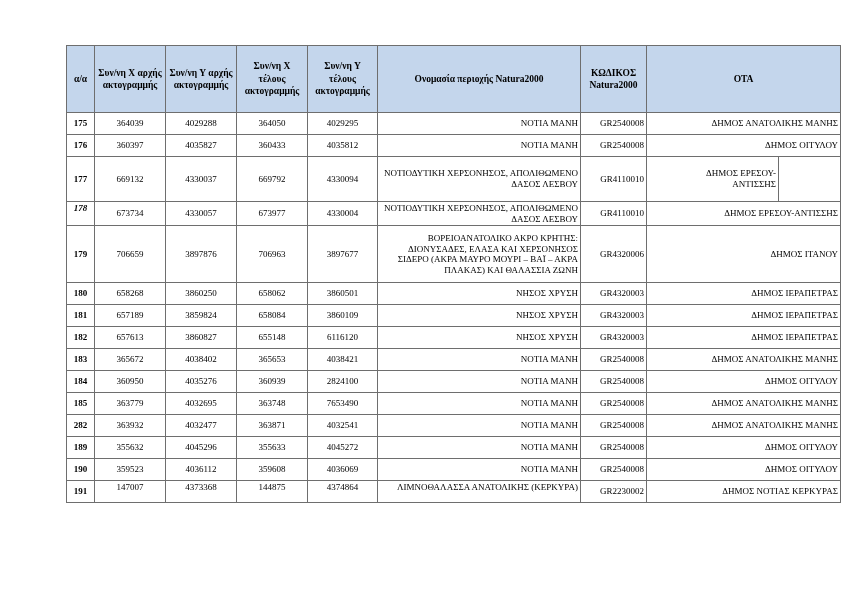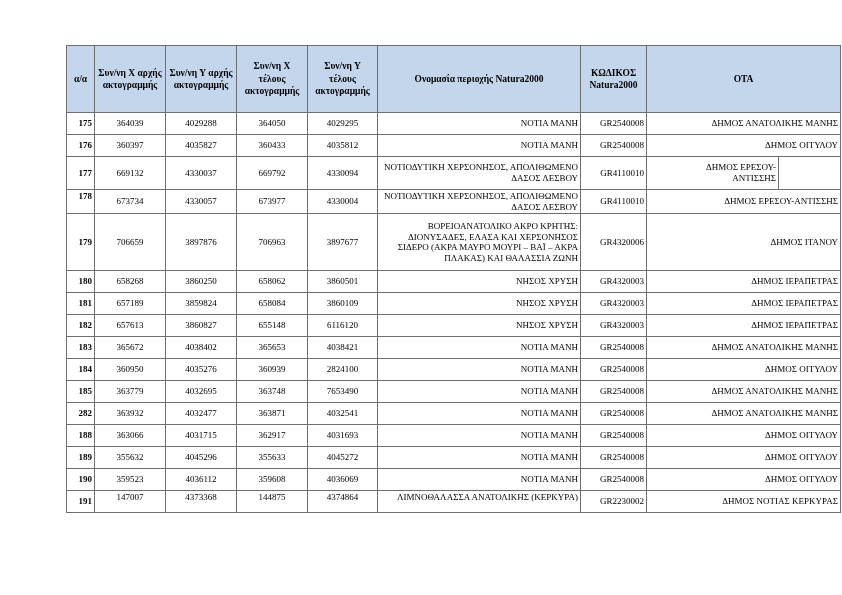--- a/index.html
+++ b/index.html
@@ -37,43 +37,43 @@
     background: #c4d6ec;
     font-weight: bold;
     font-size: 9.5px;
     line-height: 1.3;
     text-align: center;
     vertical-align: middle;
     padding: 2px 2px;
   }
   thead tr { height: 67px; }
   tbody tr { height: 22px; }
-  tbody tr[data-row="177"] { height: 33px; }
+  tbody tr[data-row="177"] { height: 45px; }
   tbody tr[data-row="178"] { height: 23px; }
   tbody tr[data-row="179"] { height: 57px; }
   table.natura td {
     font-size: 9px;
     line-height: 1.18;
     vertical-align: middle;
     padding: 1px 2px;
   }
   td.c-aa {
-    text-align: right;
+    text-align: center;
     font-weight: bold;
   }
   td.c-num { text-align: center; }
   td.c-code { text-align: right; }
   td.c-name, td.c-ota {
     text-align: right;
     padding: 1px 4px;
     white-space: pre-line;
   }
   td.c-ota-extra { background: #ffffff; }
   
-  tbody tr[data-row="178"] td.c-aa { vertical-align: top; }
+  tbody tr[data-row="178"] td.c-aa { vertical-align: top; font-style: italic; }
   tbody tr[data-row="178"] td.c-name { vertical-align: top; }
   tbody tr[data-row="191"] td.c-num,
   tbody tr[data-row="191"] td.c-name { vertical-align: top; }
 </style>
 </head>
 <body>
 
 <div class="page">
   <div class="table-wrap">
     <table class="natura">
@@ -216,30 +216,20 @@
           <tr data-row="186">
             <td class="c-aa">282</td>
             <td class="c-num">363932</td>
             <td class="c-num">4032477</td>
             <td class="c-num">363871</td>
             <td class="c-num">4032541</td>
             <td class="c-name">ΝΟΤΙΑ ΜΑΝΗ</td>
             <td class="c-code">GR2540008</td>
             <td class="c-ota" colspan="2">ΔΗΜΟΣ ΑΝΑΤΟΛΙΚΗΣ ΜΑΝΗΣ</td>
           </tr>
-          <tr data-row="188">
-            <td class="c-aa">188</td>
-            <td class="c-num">363066</td>
-            <td class="c-num">4031715</td>
-            <td class="c-num">362917</td>
-            <td class="c-num">4031693</td>
-            <td class="c-name">ΝΟΤΙΑ ΜΑΝΗ</td>
-            <td class="c-code">GR2540008</td>
-            <td class="c-ota" colspan="2">ΔΗΜΟΣ ΟΙΤΥΛΟΥ</td>
-          </tr>
           <tr data-row="189">
             <td class="c-aa">189</td>
             <td class="c-num">355632</td>
             <td class="c-num">4045296</td>
             <td class="c-num">355633</td>
             <td class="c-num">4045272</td>
             <td class="c-name">ΝΟΤΙΑ ΜΑΝΗ</td>
             <td class="c-code">GR2540008</td>
             <td class="c-ota" colspan="2">ΔΗΜΟΣ ΟΙΤΥΛΟΥ</td>
           </tr>

